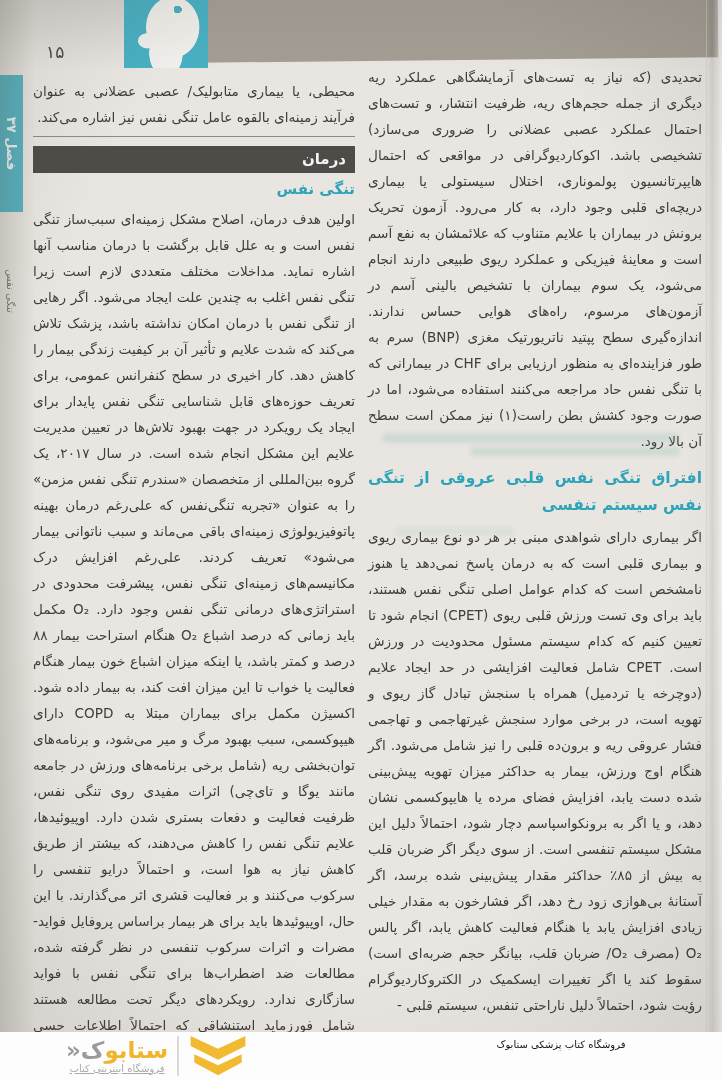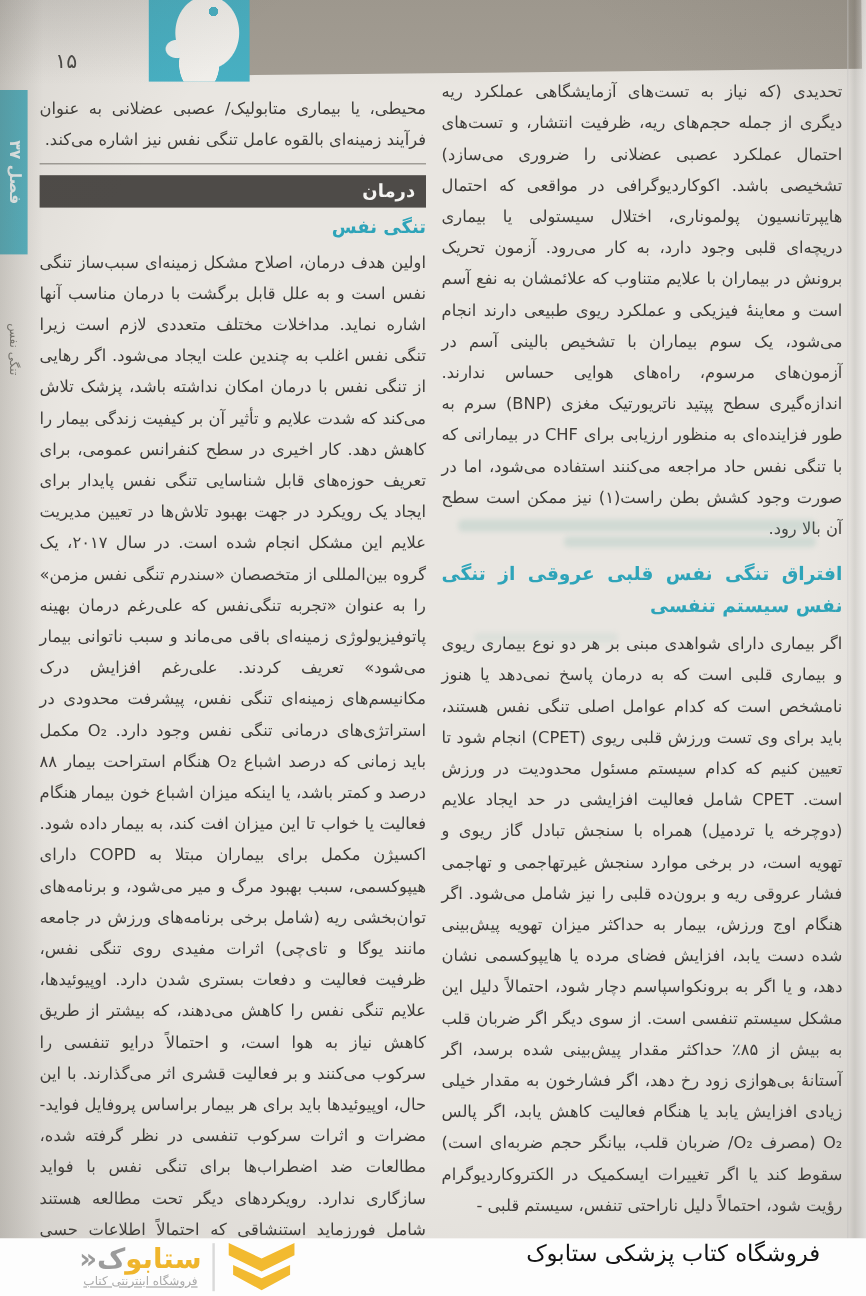--- a/index.html
+++ b/index.html
@@ -70,21 +70,21 @@
   .footer{ position:absolute; left:0; top:1032px; width:722px; height:48px; background:#fdfdfd; }
   .logo{ position:absolute; left:66px; top:2px; height:44px; display:flex; align-items:center; }
   .logo-textblock{ text-align:center; }
   .wordmark{ direction:rtl; font-size:23px; font-weight:bold; line-height:24px; letter-spacing:0.5px; }
   .wordmark .wm-main{ color:#efb52c; }
   .wordmark .wm-end, .wordmark .wm-quote{ color:#9b9b9b; }
   .logo-tagline{ font-size:10px; color:#a9a9a9; line-height:13px; direction:rtl;text-decoration:underline; }
   .logo-divider{ width:2px; height:40px; background:#d9d9d9; margin:0 9px; }
   .logo-icon{ display:flex; align-items:center; }
   .footer-right{ position:absolute; right:6px; top:3px; width:310px; text-align:center; }
-  .store-name{ direction:rtl; font-size:19px; color:#141414; line-height:20px; }
+  .store-name{ direction:rtl; font-size:10px; color:#141414; line-height:20px; }
   .url{ direction:ltr; font-size:17px; font-weight:bold; letter-spacing:6.5px;
     color:#1b1b1b; line-height:23px; font-family:"DejaVu Sans", sans-serif; }
   .url .yellow{ color:#efb52c; }
 </style>
 </head>
 <body>
 
 <div class="canvas">
 
   <div class="corner-shade"></div>

